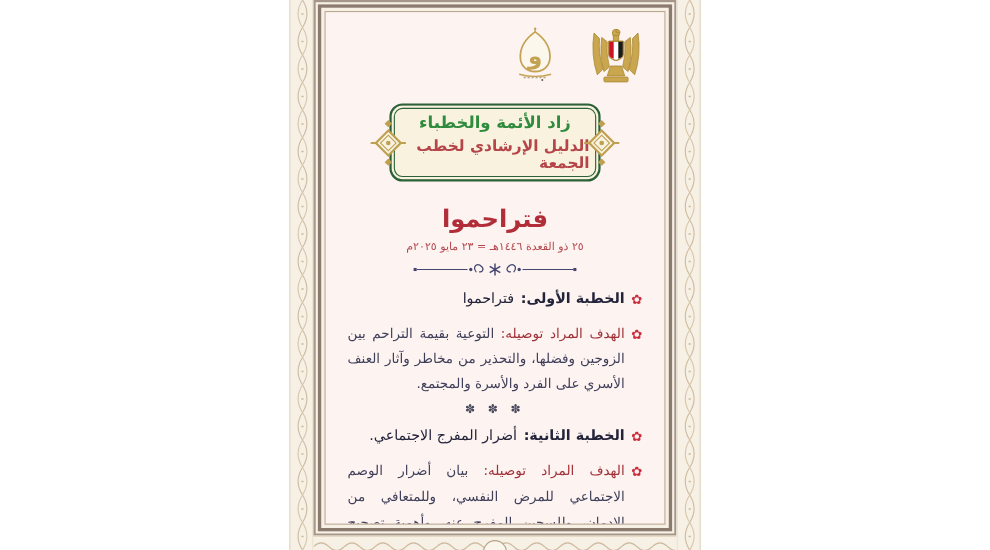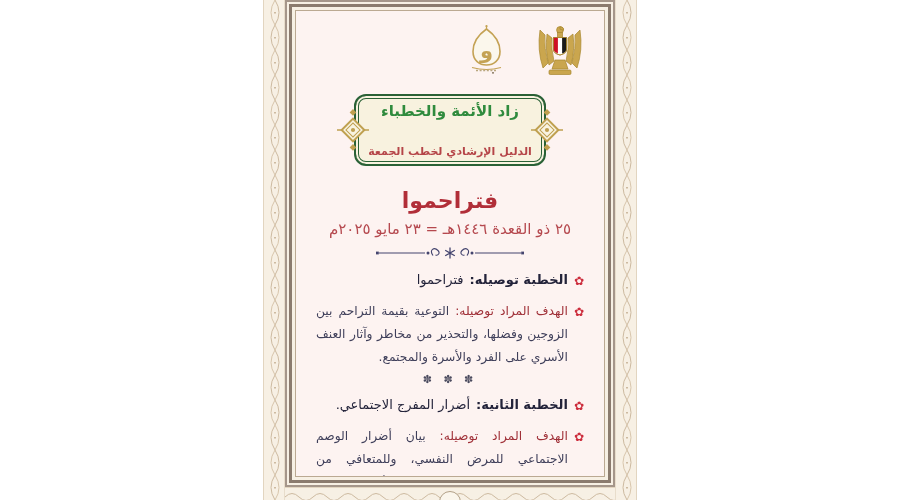--- a/index.html
+++ b/index.html
@@ -21,29 +21,29 @@
   .frame3 { height:100%; border:1px solid #bba992; background:#fdf3f1; overflow:hidden; }
 
   .content { direction:rtl; height:100%; padding:0 16px; position:relative; }
 
   .header-row { display:flex; justify-content:space-between; align-items:flex-start; padding:13px 4px 0 8px; }
 
   .banner-wrap { display:flex; justify-content:center; margin-top:18px; }
   .banner-box { position:relative; width:192px; min-height:52px; background:#f8f2df;
                 border:2px solid #2a6136; border-radius:12px;
                 box-shadow: inset 0 0 0 2px #f8f2df, inset 0 0 0 3px #2a6136;
-                display:flex; flex-direction:column; align-items:center; justify-content:center; padding:6px 8px;gap:20px; }
+                display:flex; flex-direction:column; align-items:center; justify-content:center; padding:6px 8px; }
   .banner-title { color:#2f8b3d; font-weight:bold; font-size:15px; line-height:1.2; }
-  .banner-sub { color:#b54548; font-weight:bold; font-size:11px; margin-top:5px; }
+  .banner-sub { color:#b54548; font-weight:bold; font-size:14px; margin-top:5px; }
   .orn { position:absolute; top:50%; transform:translateY(-50%); }
   .orn.l { right:auto; left:-20px; }
   .orn.r { left:auto; right:-20px; }
 
   .sermon-title { text-align:center; color:#b12e38; font-weight:bold; font-size:22px; margin-top:22px; }
-  .sermon-date  { text-align:center; color:#b5484e; font-size:15px; margin-top:7px; }
+  .sermon-date  { text-align:center; color:#b5484e; font-size:10px; margin-top:7px; }
   .divider { display:flex; justify-content:center; margin-top:7px; }
 
   .section-head { display:flex; align-items:baseline; gap:6px; margin-top:11px; padding:0 4px;
                   color:#23233a; font-size:13px; }
   .head-label { font-weight:bold; }
   .bullet { color:#cc2c3c; font-size:12px; transform:translateY(1px); }
 
   .para { margin-top:8px; padding:0 14px 0 10px; text-align:justify; color:#3f3f5a;
           font-size:12.3px; line-height:1.88; }
   .obj-label { color:#a03038; font-weight:normal; }
@@ -150,21 +150,21 @@
                   </g>
                   <circle cx="53" cy="8" r="1.5" fill="#44446e"></circle>
                   <circle cx="97" cy="8" r="1.5" fill="#44446e"></circle>
                   <rect x="1" y="6.6" width="2.8" height="2.8" fill="#44446e"></rect>
                   <rect x="146.2" y="6.6" width="2.8" height="2.8" fill="#44446e"></rect>
                 </svg>
               </div>
 
               <div class="section-head">
                 <span class="bullet">✿</span>
-                <span class="head-label">الخطبة توصيله:</span>
+                <span class="head-label">الخطبة الأولى:</span>
                 <span>فتراحموا</span>
               </div>
               <div class="section-head" style="margin-top:13px;">
                 <span class="bullet">✿</span>
                 <div class="para" style="margin-top:0; padding:0;">
                   <span class="obj-label">الهدف المراد توصيله:</span>
                   <span>التوعية بقيمة التراحم بين الزوجين وفضلها، والتحذير من مخاطر وآثار العنف الأسري على الفرد والأسرة والمجتمع.</span>
                 </div>
               </div>
 

